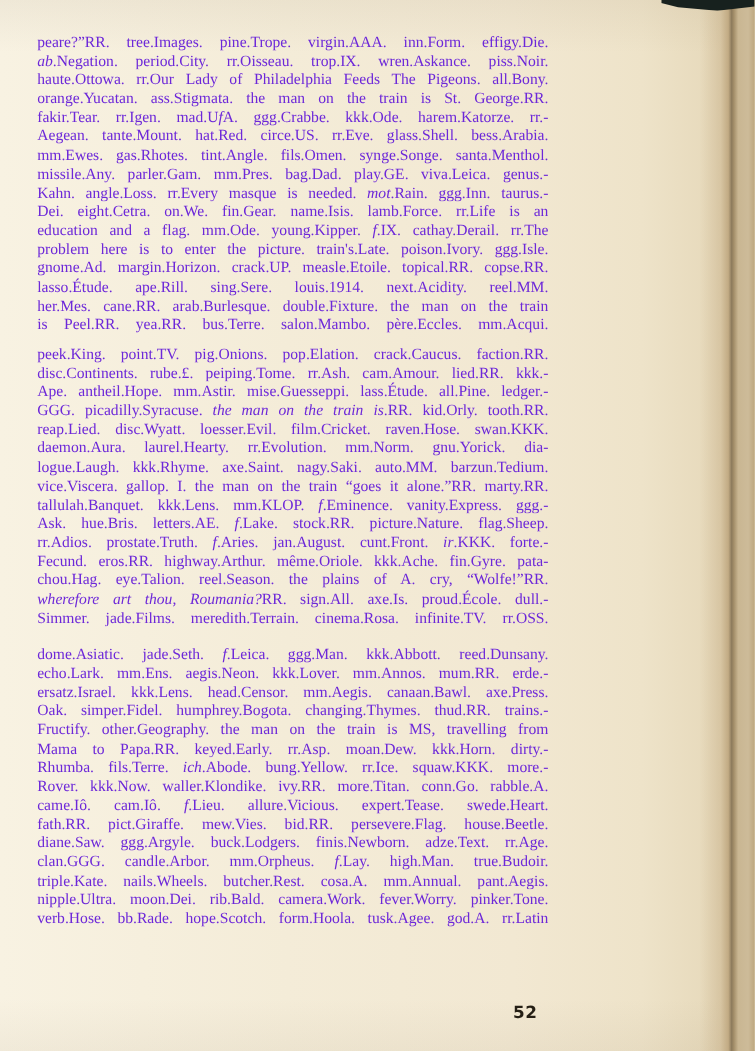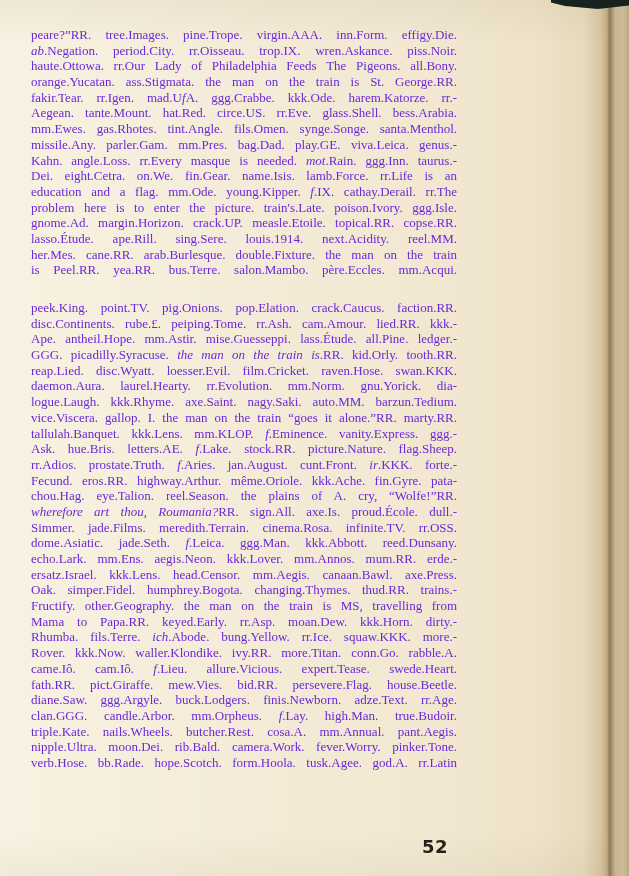--- a/index.html
+++ b/index.html
@@ -14,39 +14,39 @@
       linear-gradient(90deg, #f8f2e2 0%, #f4ecd8 38%, #f2e8d2 68%, #eee3c9 85%, #e7dabc 94%, #ddcfae 100%);
   }
   .text-block {
     position: absolute;
     left: 31px; top: 27px;
     width: 426px;
     color: #6d28d9;
     font-size: 13px;
   }
   .para { margin: 0; }
-  .text-block .para:nth-of-type(2) { margin-top: 22px; }
-  .text-block .para:nth-of-type(3) { margin-top: 0; }
+  .text-block .para:nth-of-type(2) { margin-top: 9px; }
+  .text-block .para:nth-of-type(3) { margin-top: 15px; }
   .line {
     height: 15.7px;
     line-height: 15.7px;
     text-align: justify;
     text-align-last: justify;
     -moz-text-align-last: justify;
     overflow: hidden;
     white-space: normal;
   }
   .it { font-style: italic; }
   .page-number {
     position: absolute;
     top: 836px; left: 31px; width: 417px;
     text-align: right;
     font-family: "DejaVu Sans", "Liberation Sans", sans-serif;
     font-weight: bold;
-    font-size: 18px;
+    font-size: 14px;
     letter-spacing: 0.5px;
     color: #251f15;
   }
   .edge-band {
     position: absolute;
     top: 0; right: 0;
     width: 46px; height: 876px;
     background: linear-gradient(90deg,
       rgba(201,178,140,0) 0%,
       rgba(199,175,136,0.45) 38%,

